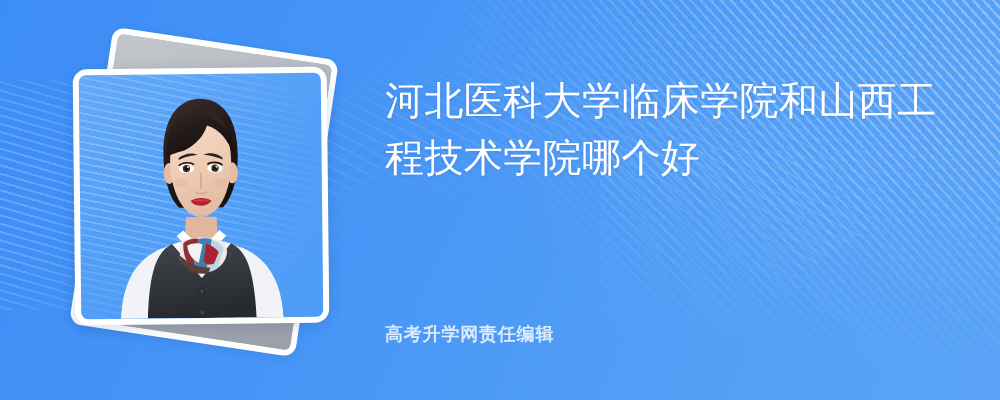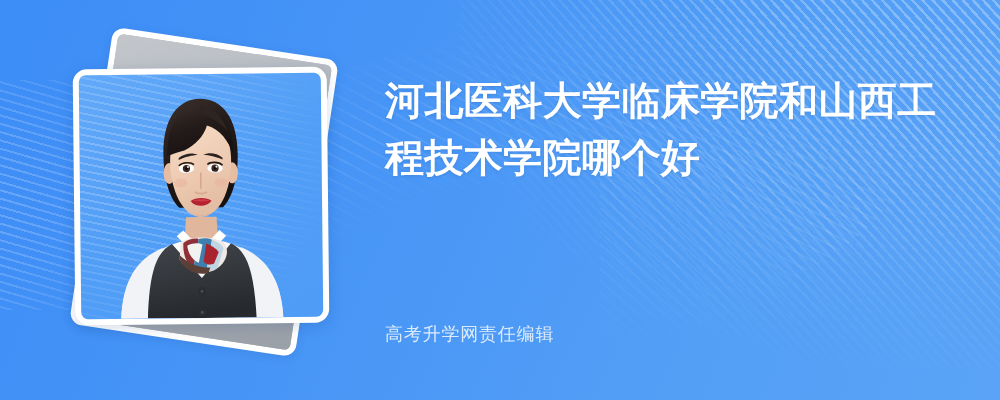--- a/index.html
+++ b/index.html
@@ -143,40 +143,40 @@
     position:absolute;
     left:385px; top:0;
     width:600px; height:400px;
   }
   #title {
     position:absolute;
     top:72px; left:0;
     width:580px;
     color:#ffffff;
     font-size:39px;
-    font-weight:bold;
+    font-weight:normal;
     line-height:57px;
     letter-spacing:0.4px;
     text-shadow:0 1px 3px rgba(20,60,130,0.17);
   }
   #author-name {
     position:absolute;
     top:272px; left:10px;
     color:#ffffff;
     font-size:27px;
     font-weight:bold;
     letter-spacing:1px;
     text-shadow:0 1px 3px rgba(20,60,130,0.17);
   }
   #author-role {
     position:absolute;
     top:322px; left:0px;
     color:rgba(255,255,255,0.80);
     font-size:18px;
-    font-weight:normal;
+    font-weight:bold;
     letter-spacing:0.8px;
   }
 </style>
 </head>
 <body>
 
 <div id="banner">
 
   <div class="stripes stripes-arc"></div>
   <div class="stripes stripes-tr"></div>

